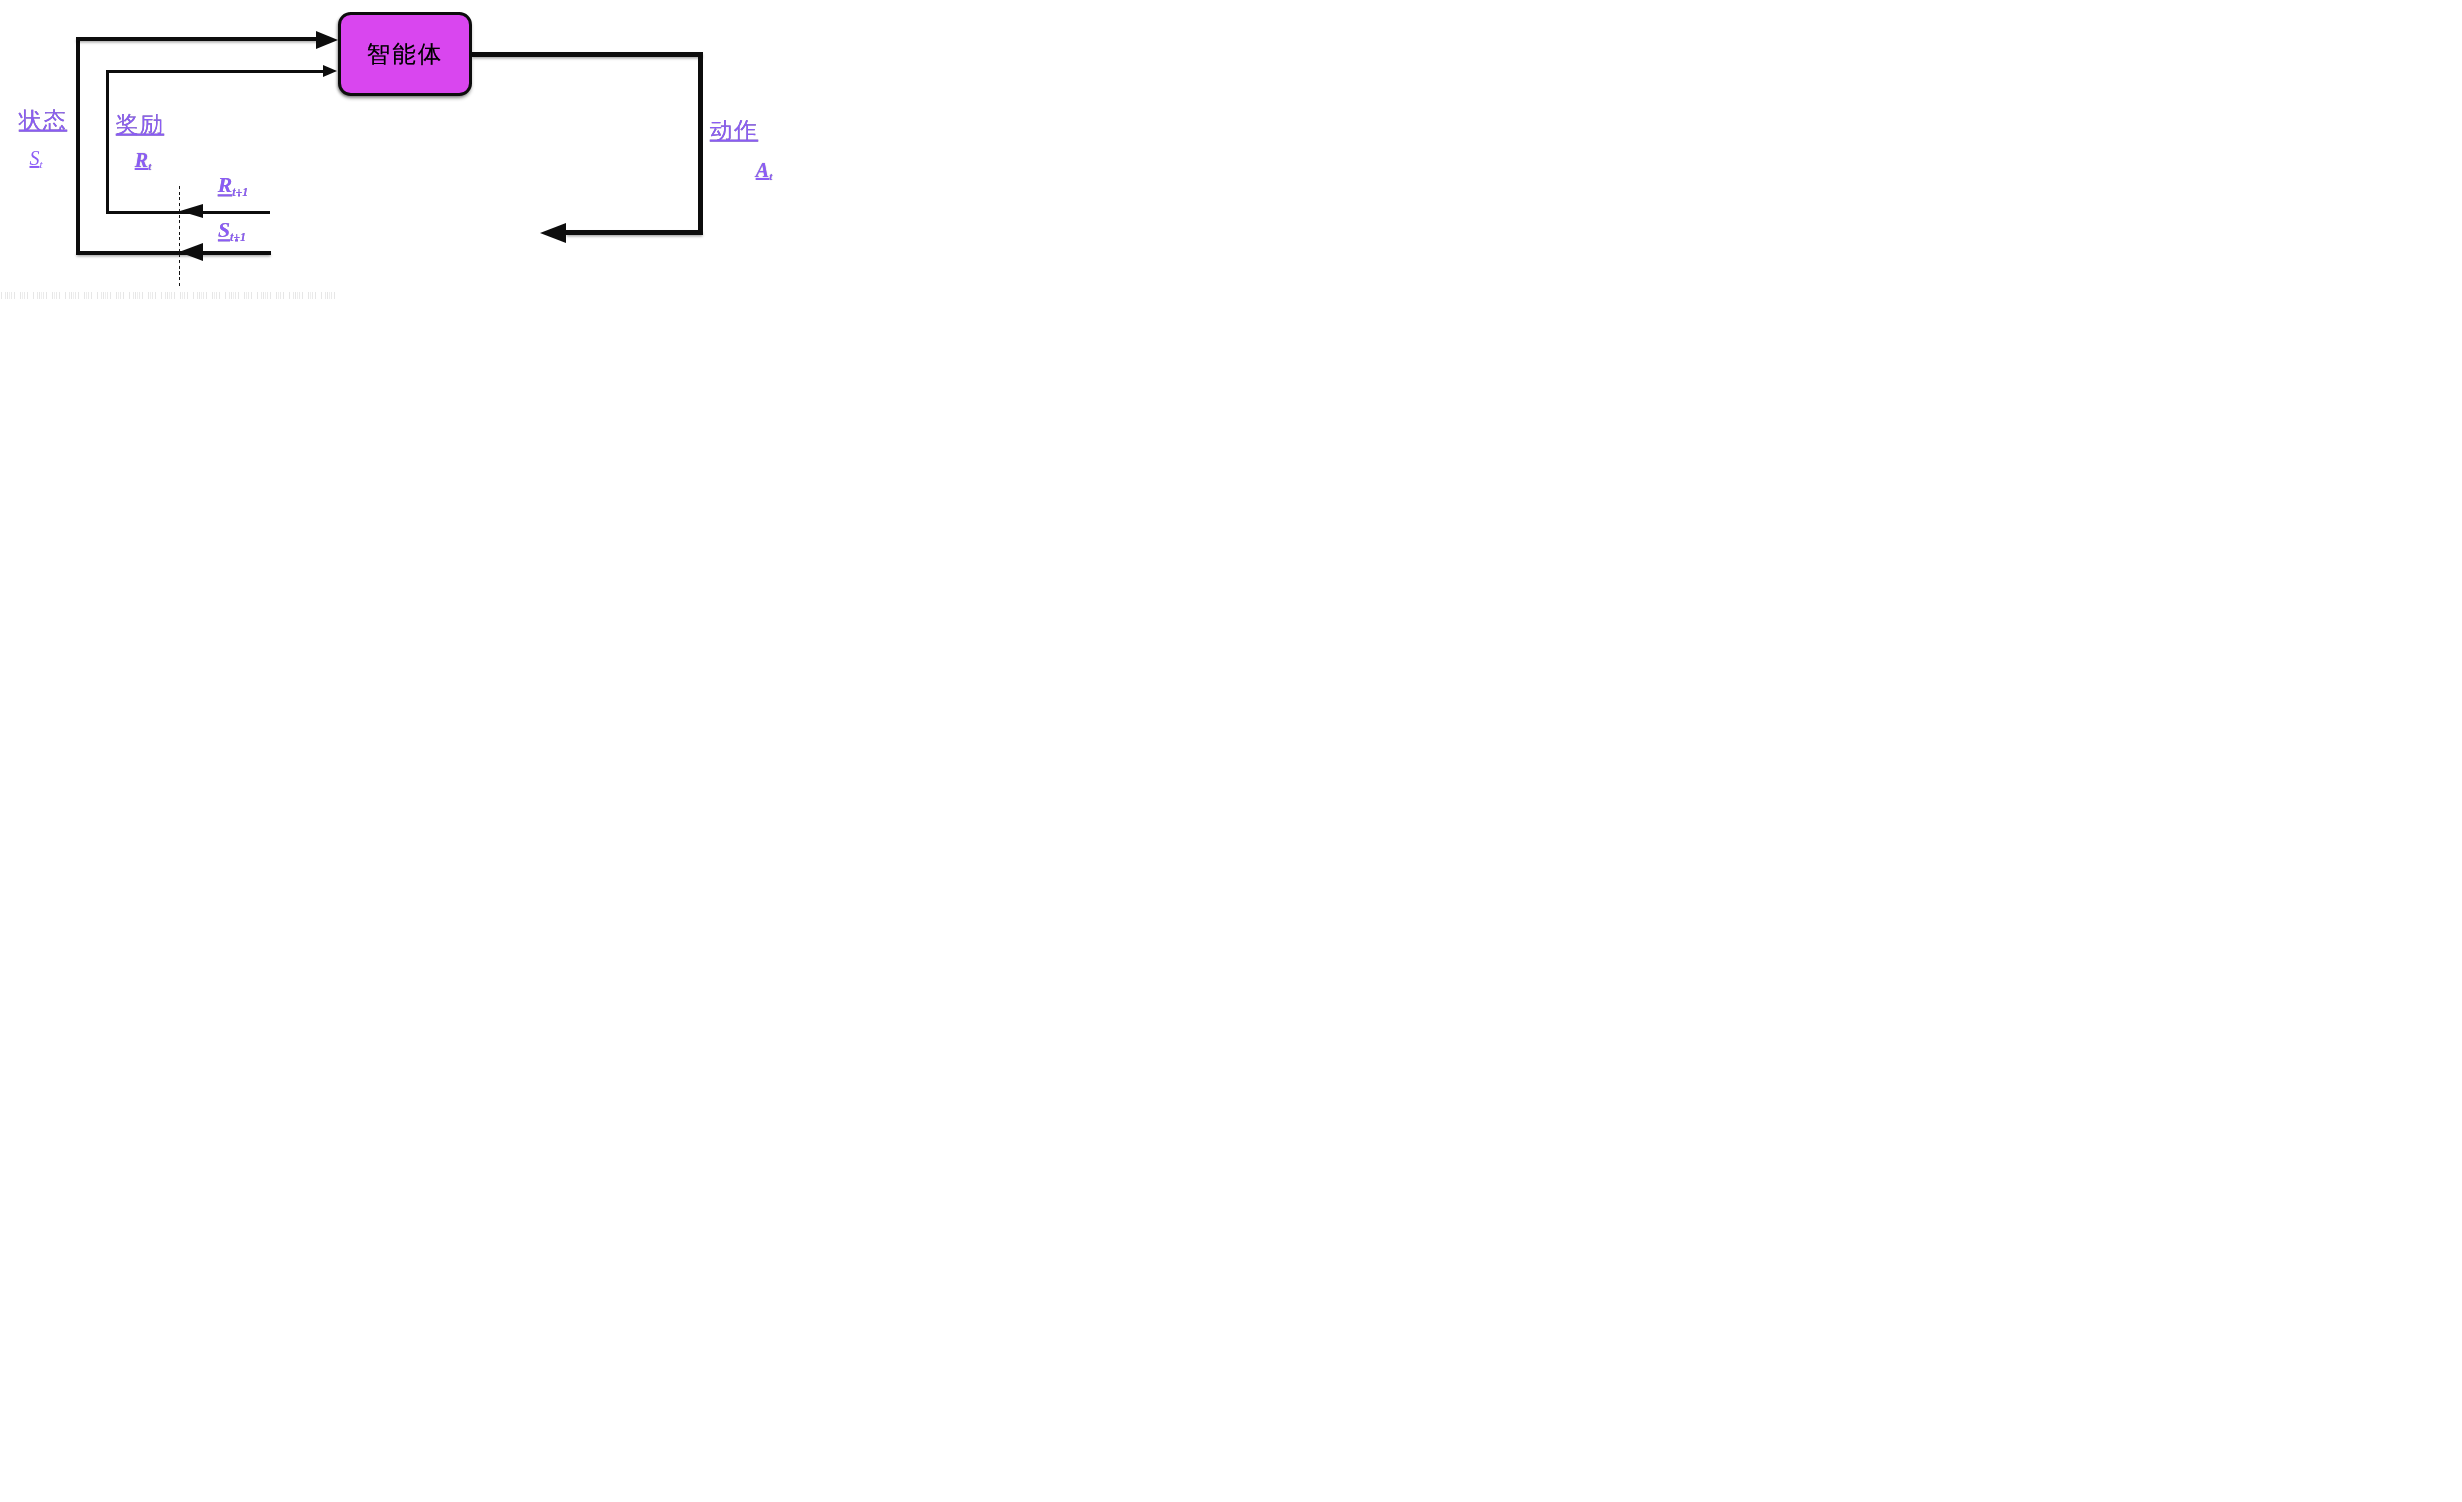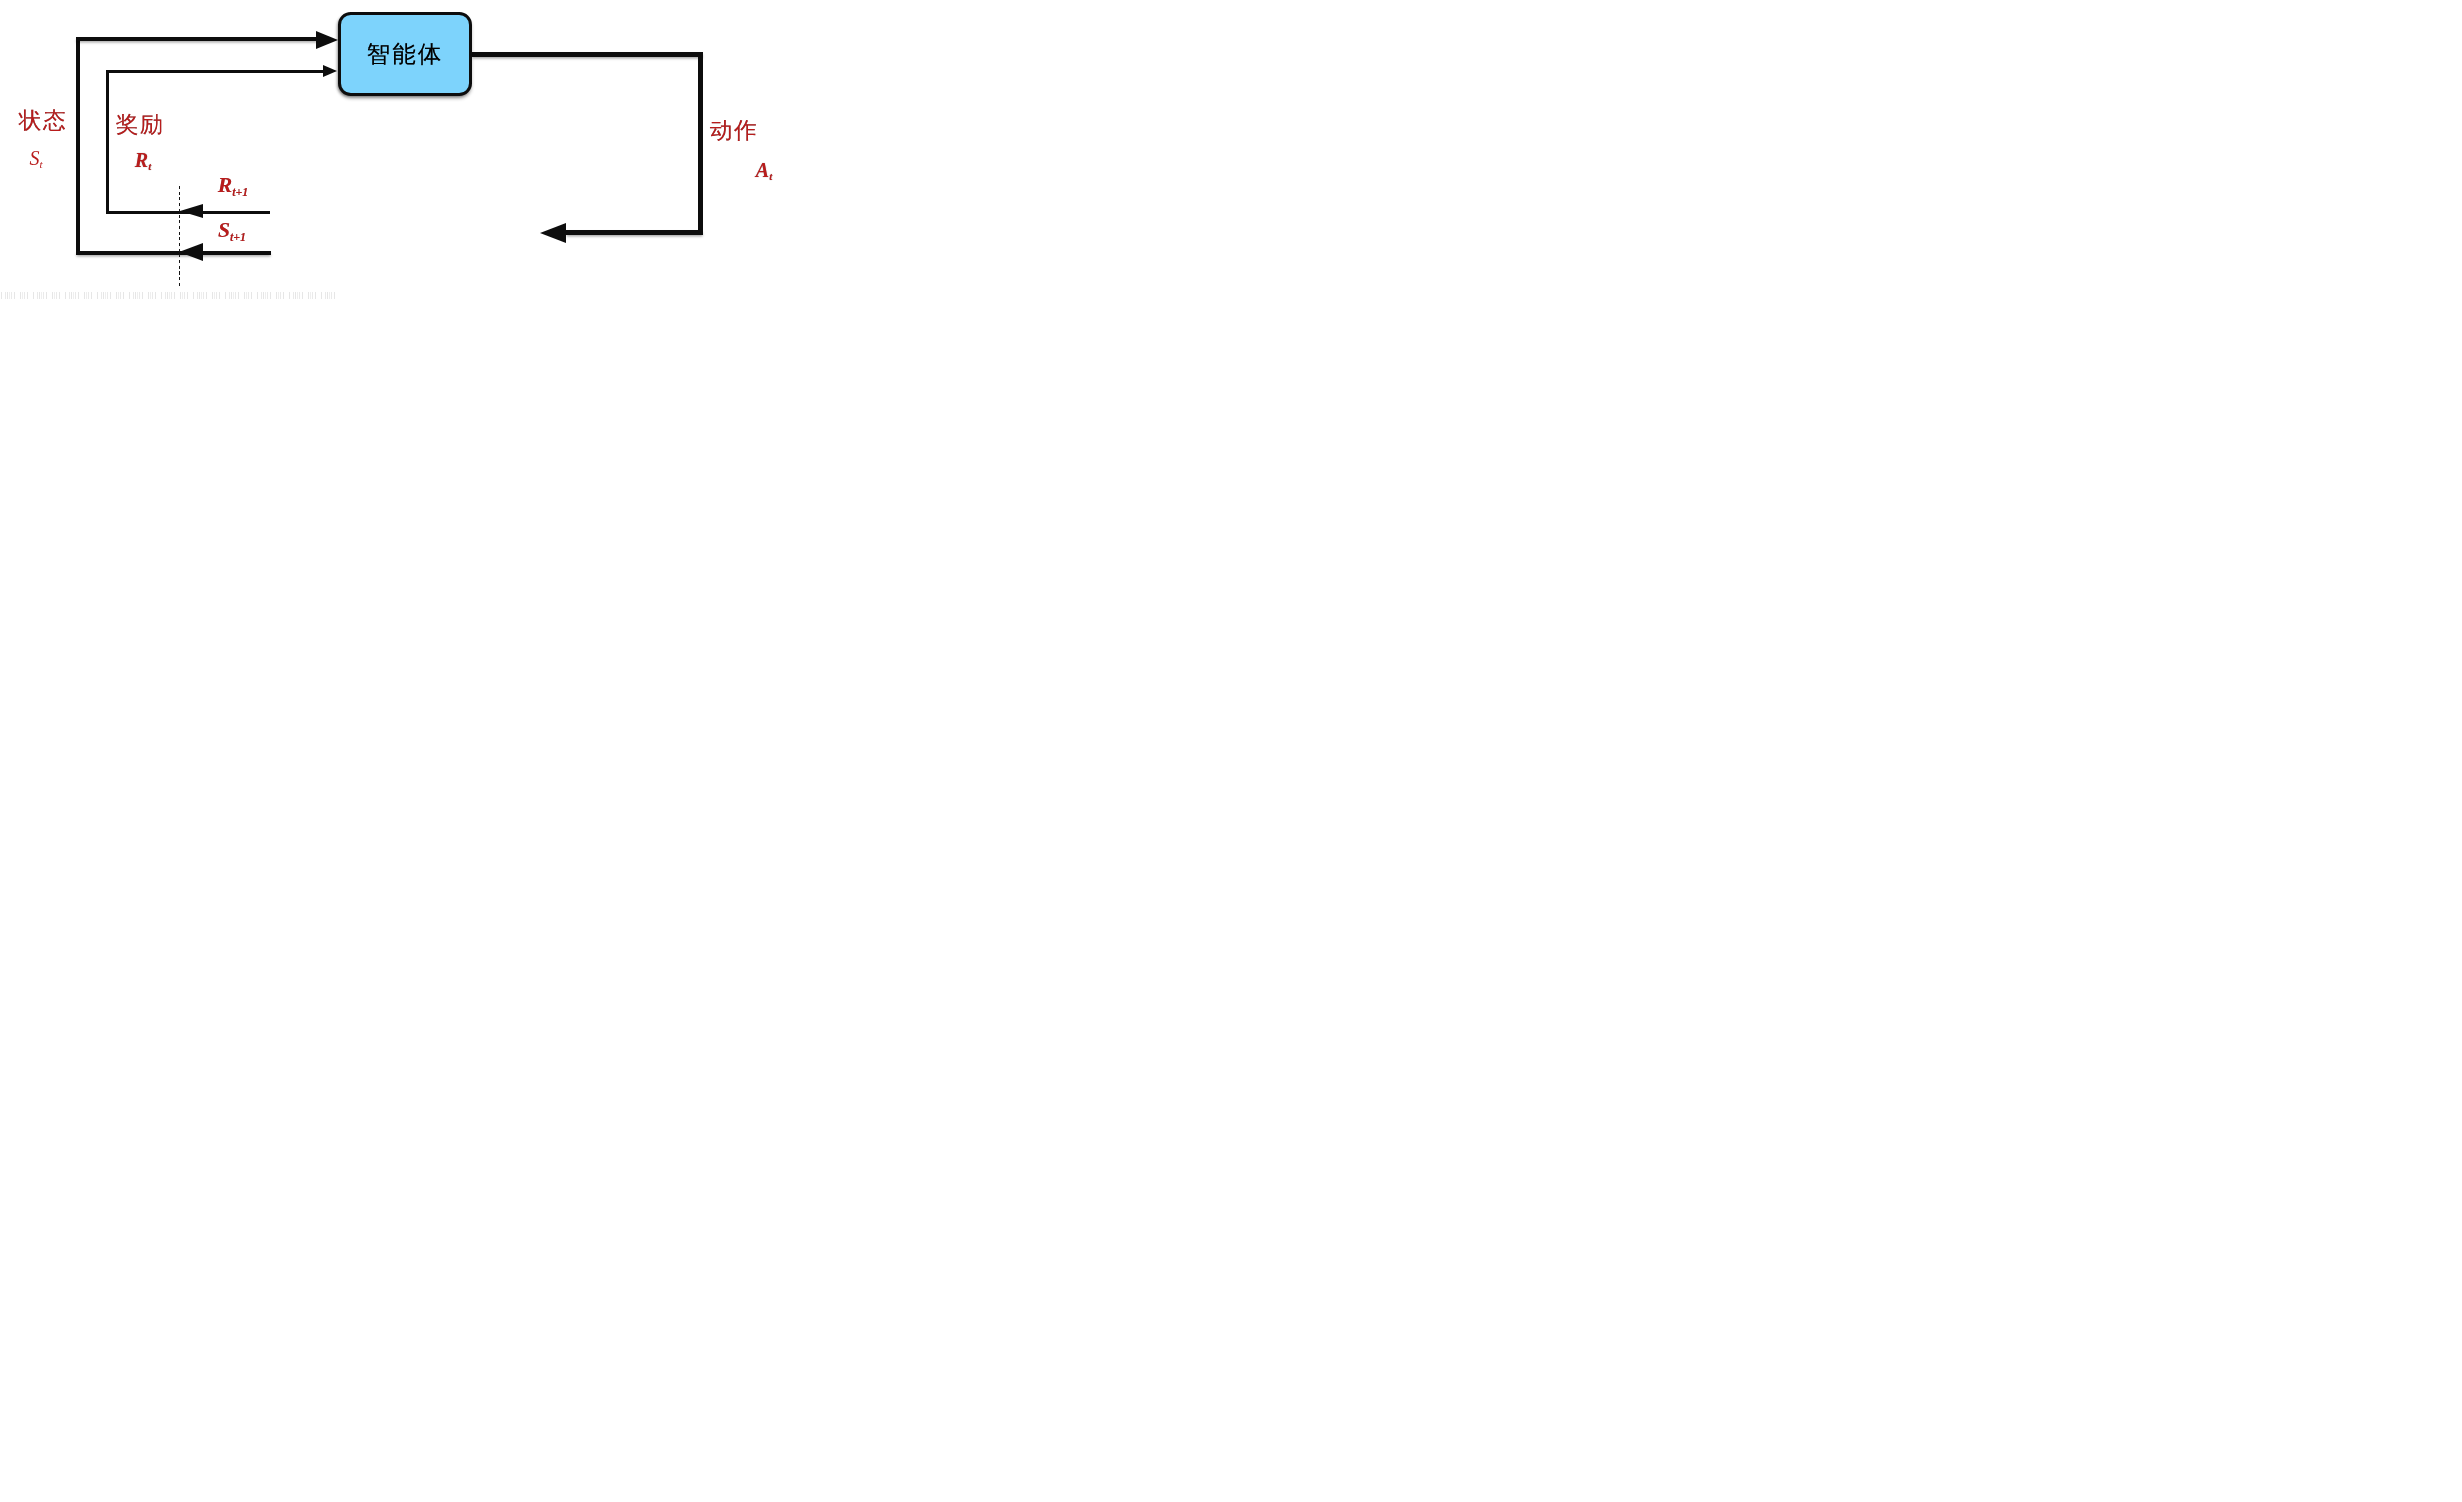--- a/index.html
+++ b/index.html
@@ -12,21 +12,21 @@
     position: relative;
     width: 788px;
     height: 300px;
     background: #ffffff;
     overflow: hidden;
   }
   
   .node {
     position: absolute;
     box-sizing: border-box;
-    background: #7dd3fc;
+    background: #d946ef;
     border: 3.4px solid #0d0d0d;
     display: flex;
     align-items: center;
     justify-content: center;
     color: #000000;
   }
   .node .node-label {
     font-size: 23.6px;
     letter-spacing: 2px;
     text-shadow: 0 0 0.5px rgba(0,0,0,0.55);
@@ -105,23 +105,24 @@
     background: repeating-linear-gradient(
       to bottom,
       #141414 0px, #141414 3px,
       transparent 3px, transparent 5.7px
     );
   }
   
   .lbl {
     position: absolute;
     transform: translate(-50%, -50%);
-    color: #b91c1c;
+    color: #8b5cf6;
     white-space: nowrap;
     line-height: 1;
+    text-decoration: underline;
   }
   .cjk {
     font-size: 22.7px;
     letter-spacing: 1.5px;
     text-shadow: 0 0 0.5px rgba(0,0,0,0.5);
   }
   .math {
     font-style: italic;
     font-size: 20px;
   }

